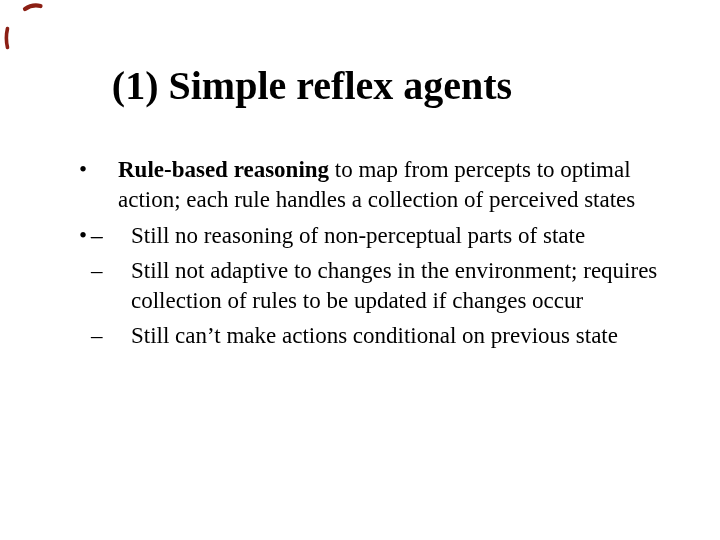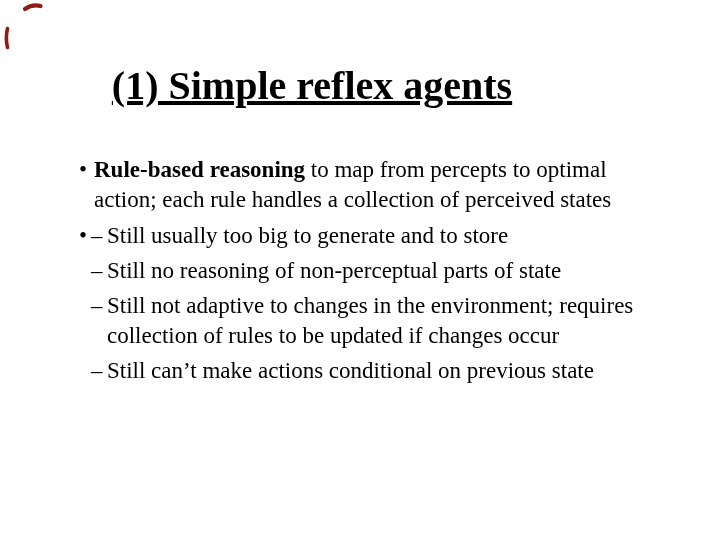--- a/index.html
+++ b/index.html
@@ -27,21 +27,20 @@
     position: absolute;
     top: 62px;
     left: 0;
     width: 624px;
     margin: 0;
     text-align: center;
     font-size: 40px;
     font-weight: bold;
     line-height: 1.2;
     white-space: nowrap;
-    text-decoration: underline;
   }
   .body {
     position: absolute;
     top: 155px;
     left: 0;
     width: 720px;
     font-size: 23px;
     line-height: 30px;
   }
   .item {
@@ -53,20 +52,21 @@
   .marker {
     position: absolute;
     top: 0;
     line-height: 30px;
   }
   .l1 .marker { left: 79px; }
   .l2 .marker { left: 91px; }
   .line {
     display: block;
     white-space: nowrap;
+    margin-left: 24px;
   }
   .bold { font-weight: bold; }
 </style>
 </head>
 <body>
 
 <div class="slide">
 
   <svg class="pen-marks" viewBox="0 0 60 60" fill="none">
     <path d="M25 9 C30 5.5 36 5 40.5 6" stroke-width="4.2" stroke-linecap="round" stroke="#8b1f14"></path>
@@ -82,21 +82,20 @@
       <span class="line"><b class="bold">Rule-based reasoning</b><span> to map from percepts to optimal</span></span>
       <span class="line">action; each rule handles a collection of perceived states</span>
     </div>
 
     <div class="item l1">
       <span class="marker">•</span>
     </div>
 
     <div class="item l2">
       <span class="marker">–</span>
-      <span class="line">Still usually too big to generate and to store</span>
     </div>
 
     <div class="item l2">
       <span class="marker">–</span>
       <span class="line">Still no reasoning of non-perceptual parts of state</span>
     </div>
 
     <div class="item l2">
       <span class="marker">–</span>
       <span class="line">Still not adaptive to changes in the environment; requires</span>

